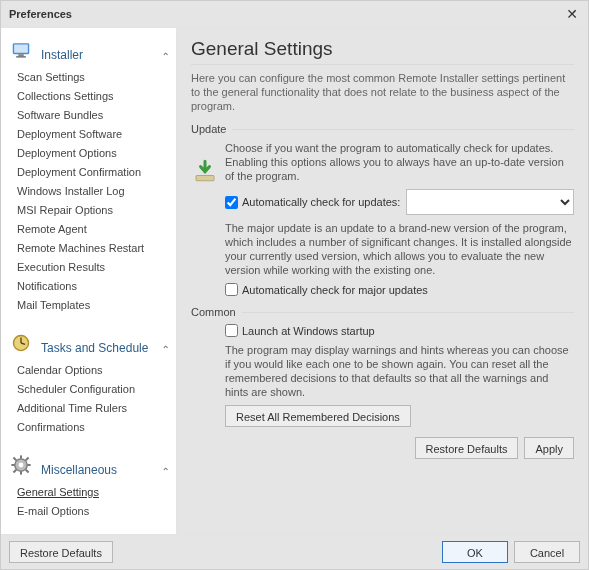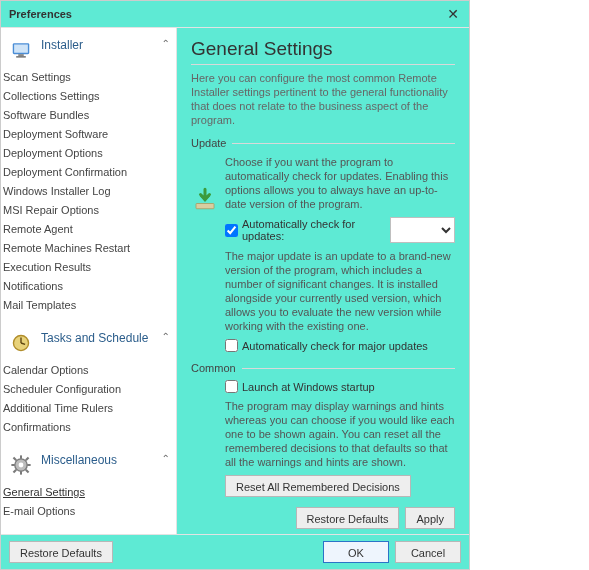--- a/index.html
+++ b/index.html
@@ -1,26 +1,26 @@
 <!DOCTYPE html>
 <html><head>
 <meta charset="utf-8">
 <style>
   html,body{margin:0;padding:0;font-family:"Segoe UI",Tahoma,Arial,sans-serif;font-size:11px;color:#333;background:#fff}
-  .window{width:470px;height:570px;box-sizing:border-box;border:1px solid #ccc;background:#5eead4;display:flex;flex-direction:column;position:relative}
+  .window{width:589px;height:570px;box-sizing:border-box;border:1px solid #ccc;background:#e5e5e5;display:flex;flex-direction:column;position:relative}
   .titlebar{display:flex;align-items:center;justify-content:space-between;height:26px;padding:0 6px 0 8px;border-bottom:1px solid #e3e3e3}
   .titlebar .title{font-weight:bold;font-size:11px;color:#333}
   .titlebar .close{font-family:Arial,sans-serif;font-size:14px;color:#333;width:20px;text-align:center;cursor:default}
   .body{flex:1;display:flex;min-height:0}
   .sidebar{width:176px;border-right:1px solid #e3e3e3;background:#fff;overflow:auto;padding:4px 0 4px 0;box-sizing:border-box}
   .cat{margin-bottom:6px}
-  .cat-head{display:flex;align-items:flex-start;padding:6px 6px 4px 8px;color:#2b5d8b;font-size:12px;cursor:default}
+  .cat-head{display:flex;align-items:flex-end;padding:6px 6px 4px 8px;color:#2b5d8b;font-size:12px;cursor:default}
   .cat-head .label{flex:1;margin-left:8px}
   .cat-head .chev{color:#666;font-size:10px}
-  .cat-items{padding:2px 0 4px 0}
+  .cat-items{padding:2px 0 4px 14px}
   .nav-item{display:block;padding:2px 4px 2px 2px;color:#444;font-size:11px;line-height:15px;cursor:default}
   .nav-item.active{text-decoration:underline;color:#333}
   .icon-box{width:24px;height:24px;display:flex;align-items:center;justify-content:center}
   .main{flex:1;display:flex;flex-direction:column;min-width:0}
   .content{flex:1;overflow:auto;padding:10px 14px 6px 14px}
   h1.page-title{font-size:19px;font-weight:normal;color:#333;margin:0 0 4px 0;padding-bottom:4px;border-bottom:1px solid #d9d9d9}
   .intro{color:#666;font-size:11px;line-height:14px;margin:6px 0 10px 0}
   .group{margin-bottom:10px}
   .group-title{color:#444;font-size:11px;margin-bottom:2px;display:flex;align-items:center}
   .group-title .line{flex:1;height:1px;background:#d9d9d9;margin-left:6px}

